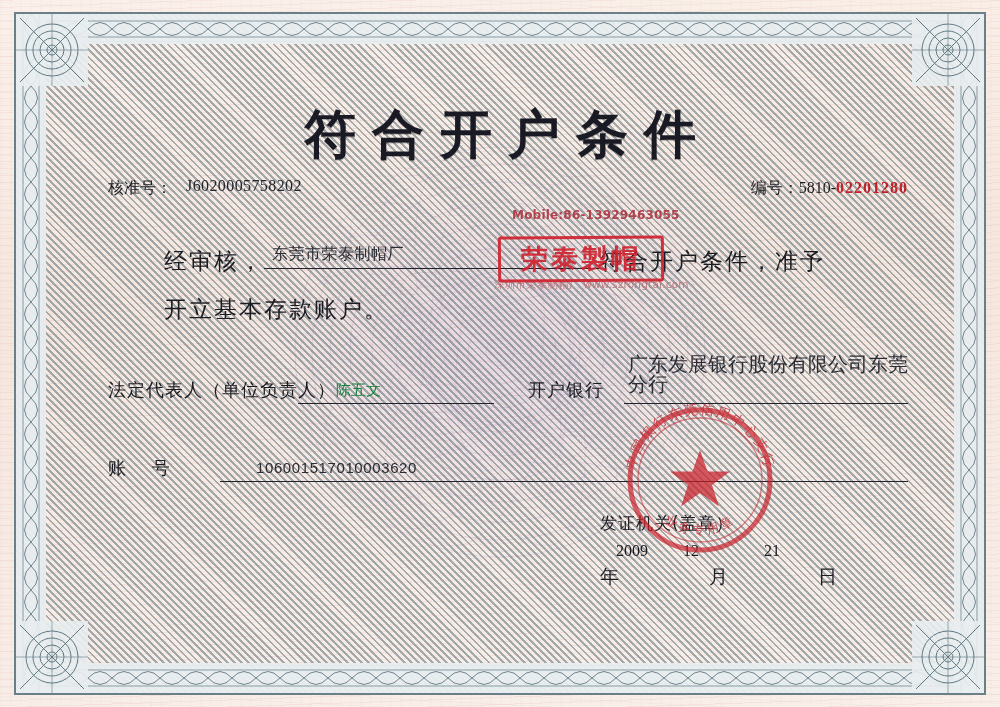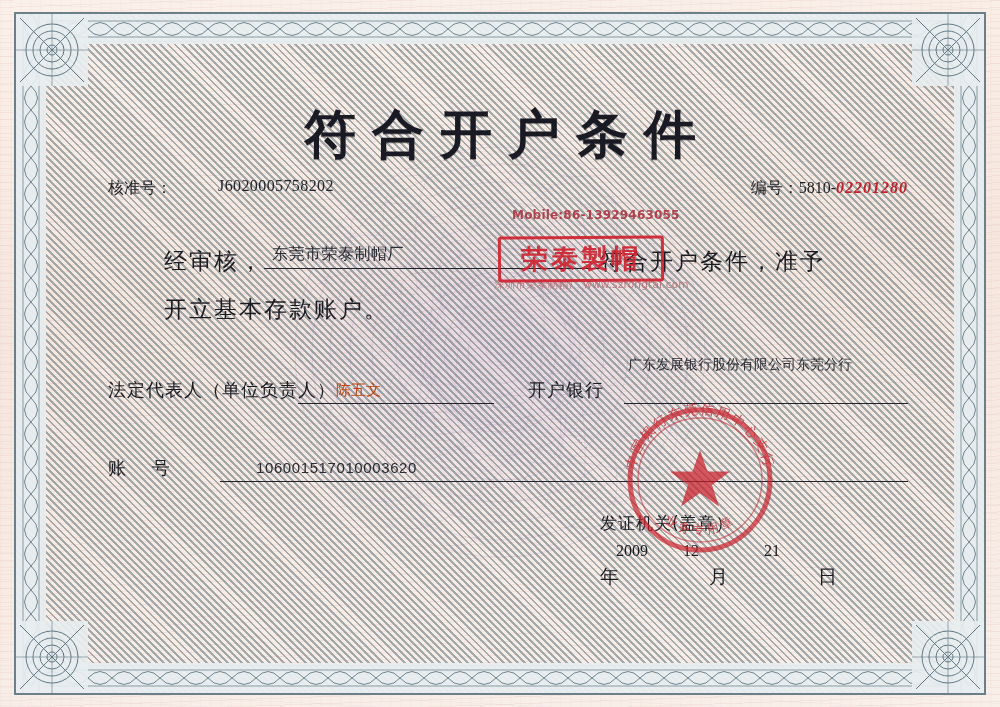--- a/index.html
+++ b/index.html
@@ -158,36 +158,34 @@
     font-size: 16px;
     color: #1b1b22;
   }
   .approval-value {
     position: absolute;
     left: 78px; top: -1px;
     font-size: 16px;
     font-family: "Liberation Serif", serif;
     color: #23252e;
     letter-spacing: 0.4px;
-    margin-left: 32px;
   }
   .serial-wrap {
     position: absolute;
     right: 0; top: 0;
     font-size: 16px;
     white-space: nowrap;
   }
   .serial-label { color: #1b1b22; }
   .serial-prefix { color: #1b1b22; font-family: "Liberation Serif", serif; }
   .serial-red {
     color: #c5202a;
     font-family: "Liberation Serif", serif;
     font-weight: bold;
     letter-spacing: 1px;
-    font-style: italic;
   }
 
   .line-1 {
     position: absolute;
     left: 104px; top: 182px;
     width: 760px;
     font-size: 23px;
     letter-spacing: 2px;
     white-space: nowrap;
   }
@@ -229,34 +227,34 @@
     position: absolute;
     left: 190px; top: 25px;
     width: 196px;
     border-bottom: 1.3px solid #20222c;
   }
   .rep-value {
     position: absolute;
     left: 228px; top: 3px;
     font-size: 15px;
     font-family: Liberation Serif, serif;
-    color: #c2410c;
+    color: #15803d;
   }
   .bank-label { position: absolute; left: 420px; top: 0; letter-spacing: 1px; }
   .bank-rule {
     position: absolute;
     left: 516px; top: 25px;
     width: 284px;
     border-bottom: 1.3px solid #20222c;
   }
   .bank-value {
     position: absolute;
     left: 520px; top: -24px;
     width: 290px;
-    font-size: 14px;
+    font-size: 20px;
     line-height: 20px;
     white-space: normal;
     color: #2a2b33;
   }
 
   
   .row-account {
     position: absolute;
     left: 48px; top: 400px;
     width: 800px;

